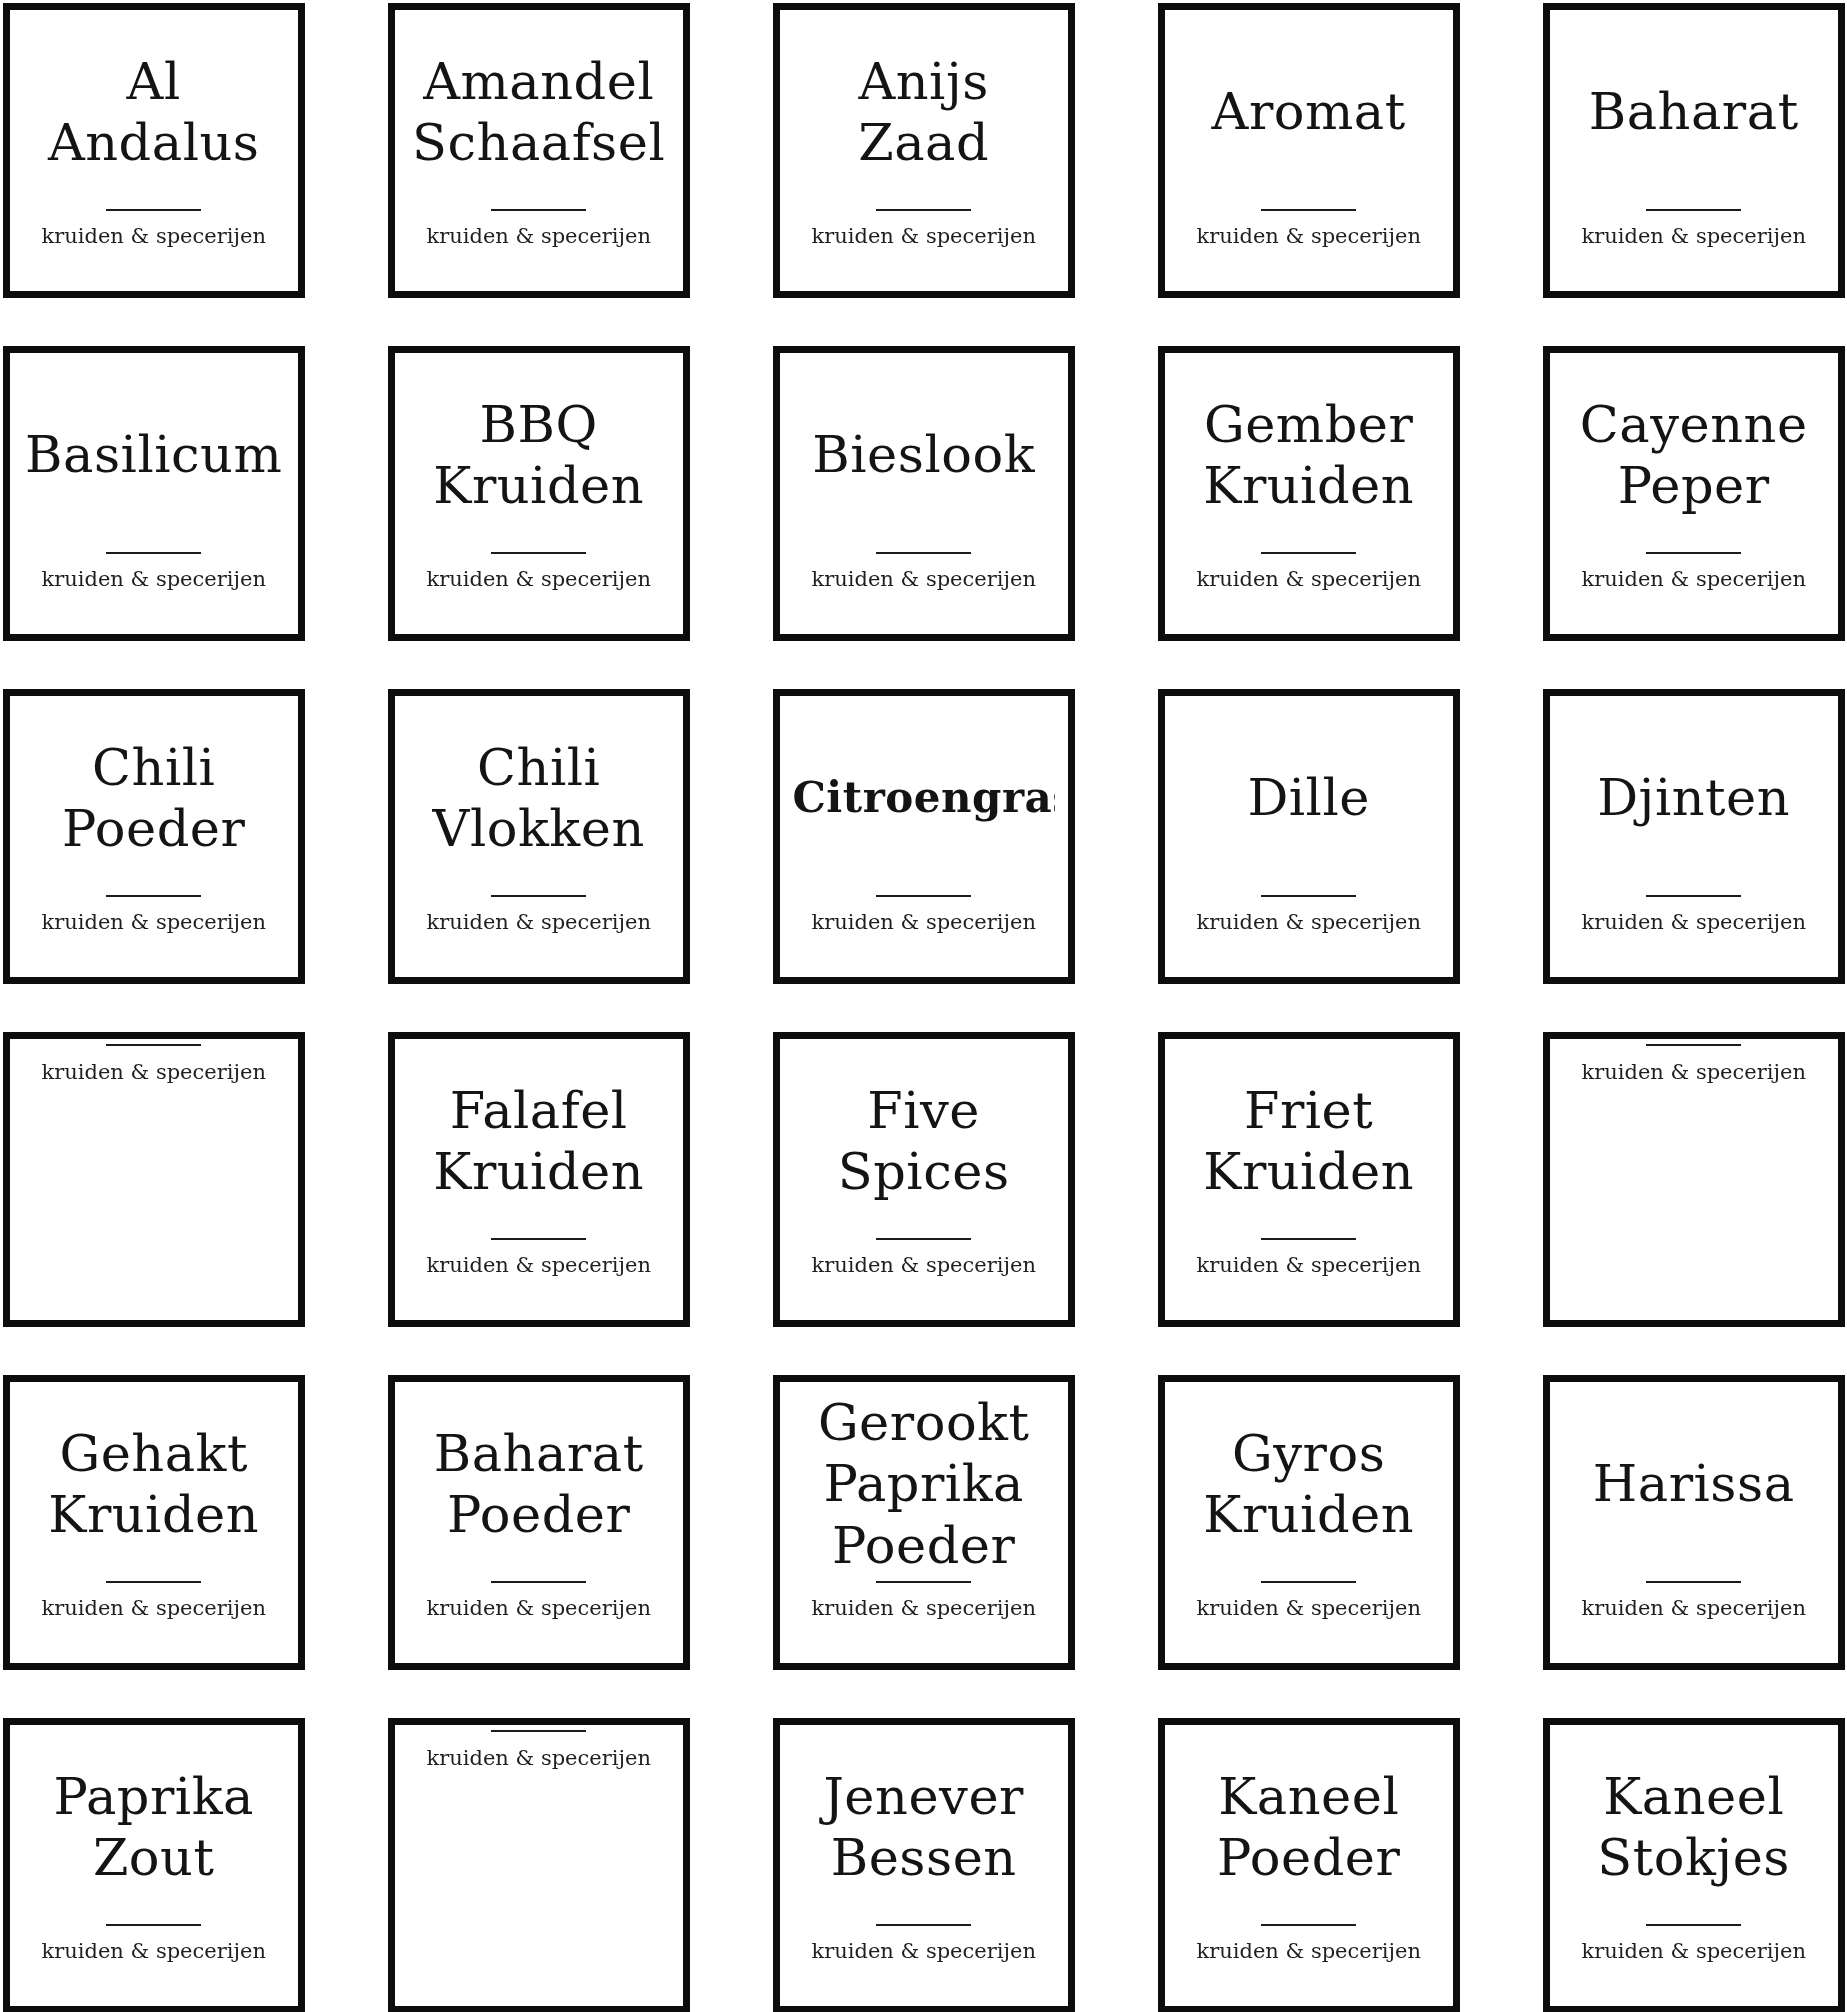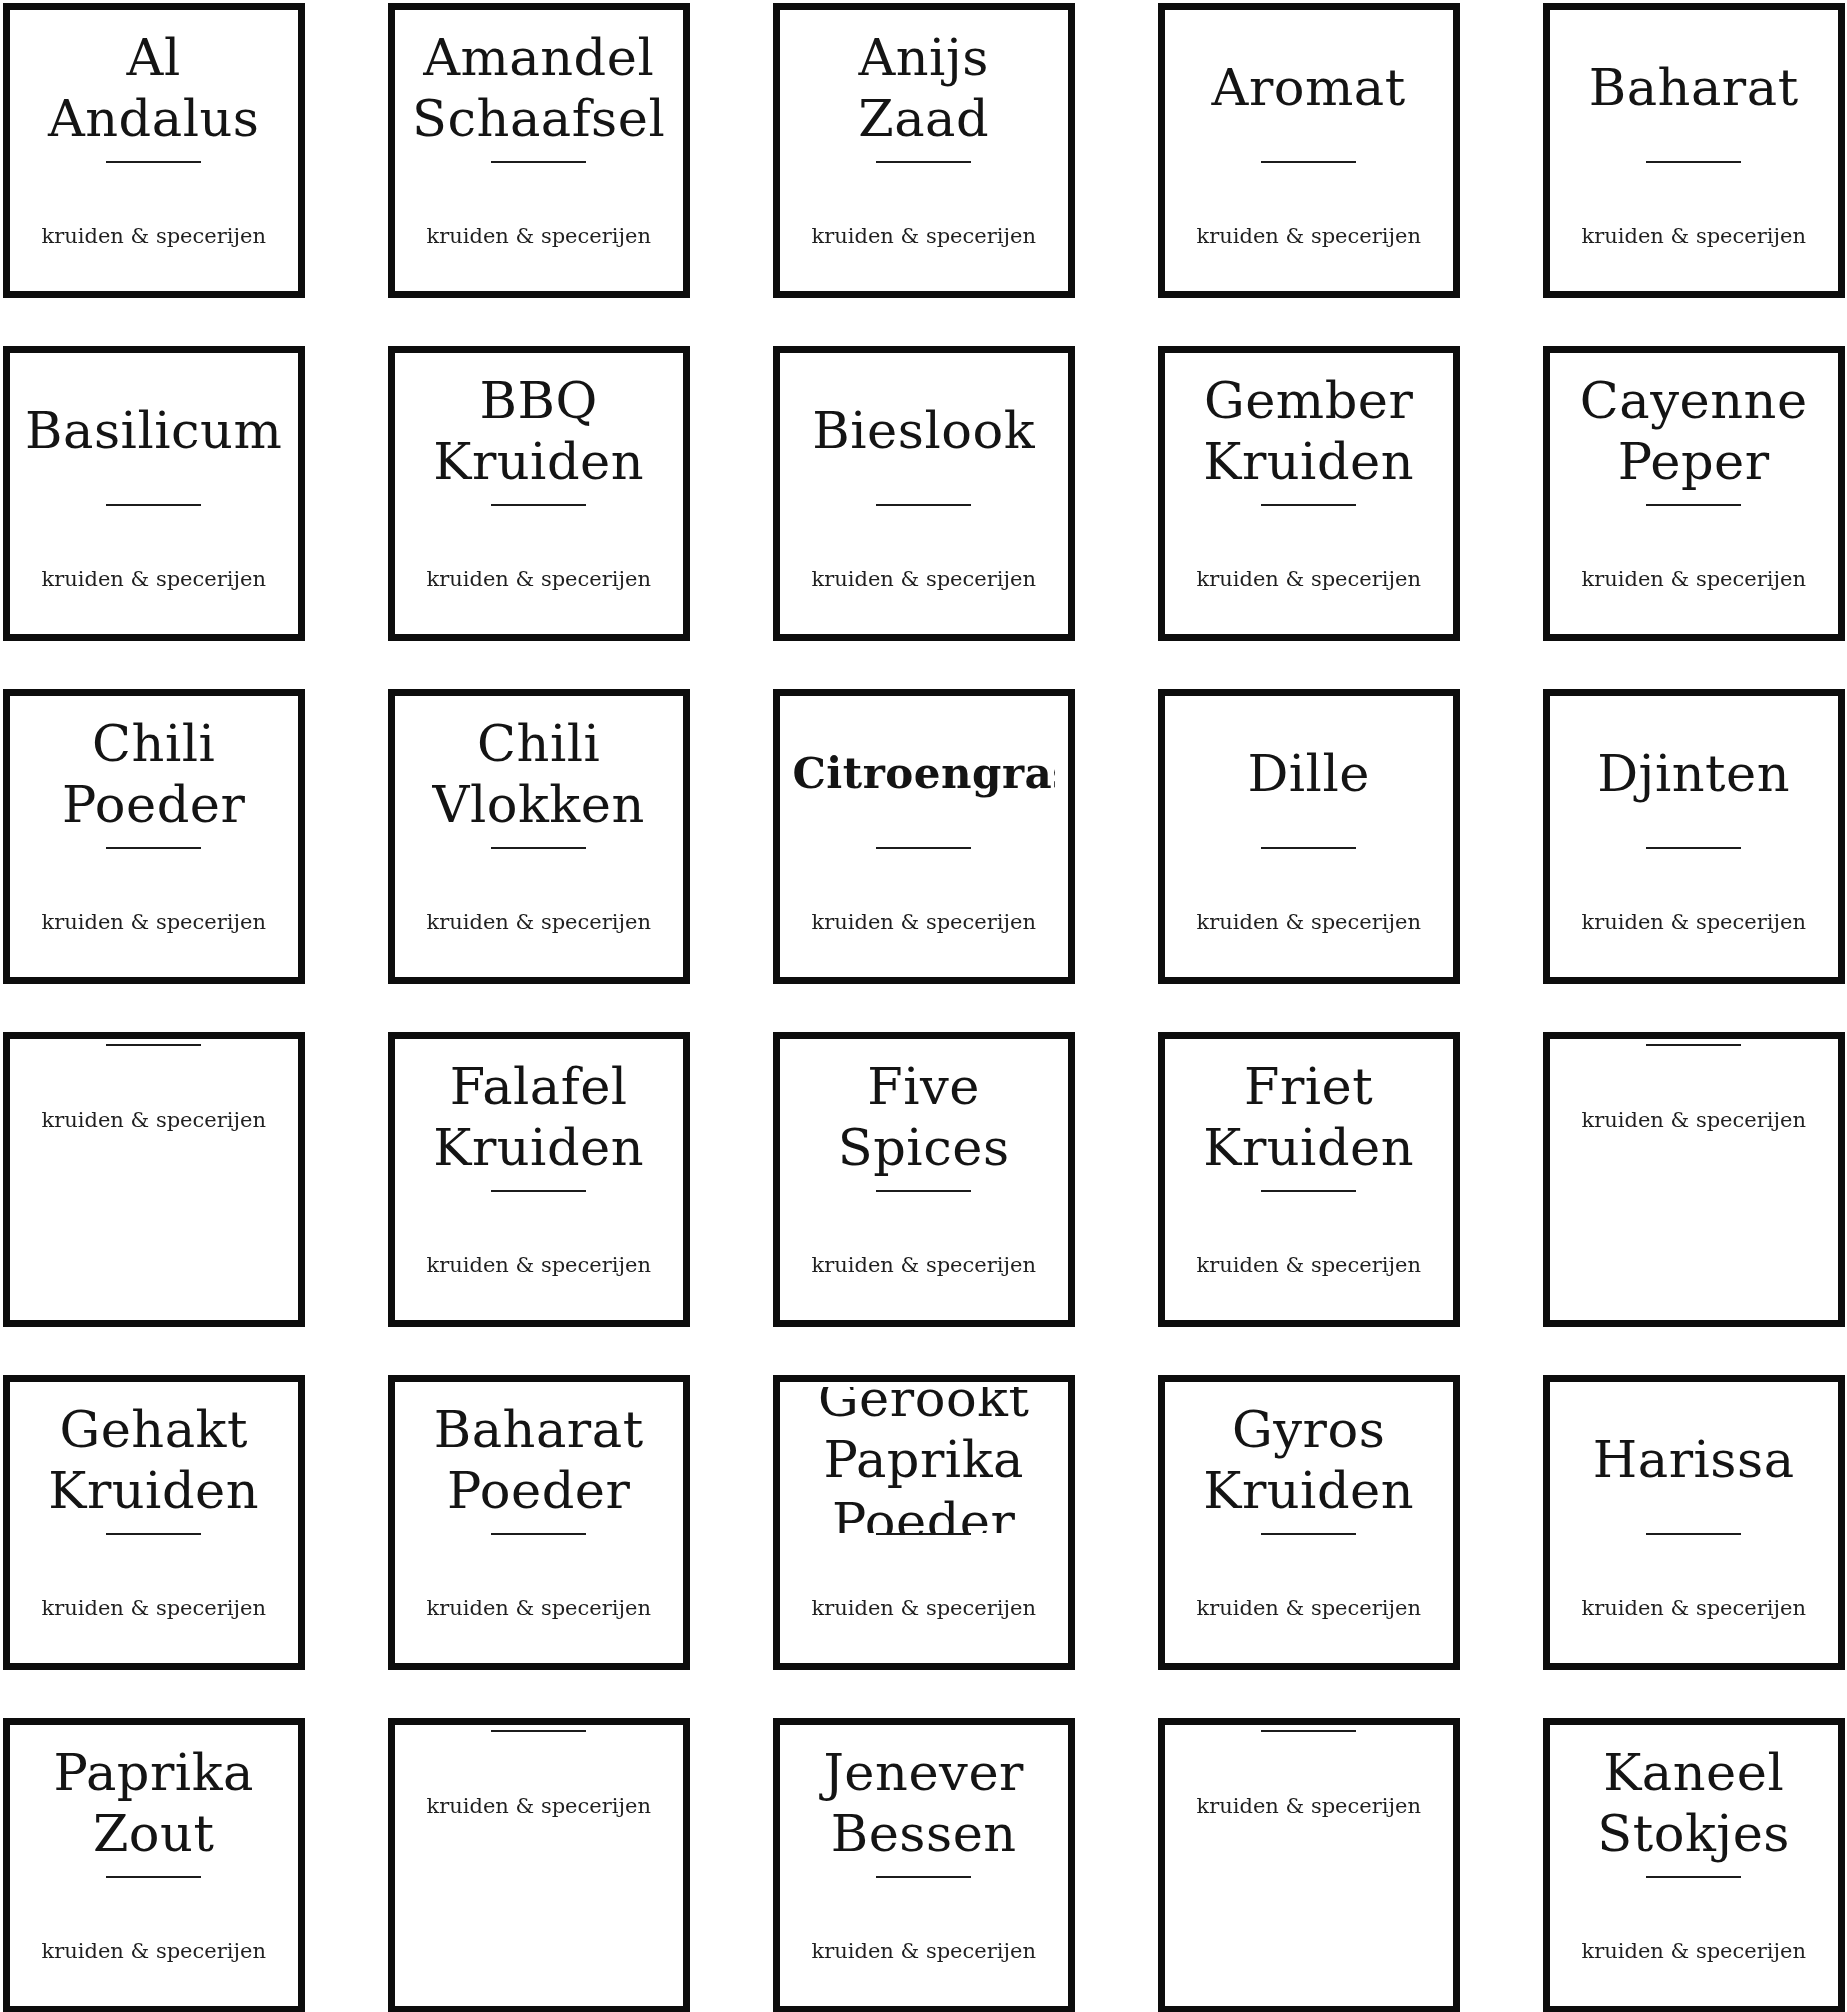--- a/index.html
+++ b/index.html
@@ -54,21 +54,20 @@
     height: 0;
     border-top: 2.7px solid #1c1c1c;
     margin: 0 0 12.7px 0;
   }
   .label-tagline {
     font-size: 21px;
     line-height: 1.3;
     color: #1f1f1f;
     text-align: center;
     white-space: nowrap;
-    margin-top: 48px;
   }
 </style>
 </head>
 <body>
 
 <main class="sheet">
   <section class="spice-label">
     <div class="label-name">
       <span class="name-text">Al Andalus</span>
     </div>
@@ -277,20 +276,23 @@
 
   <section class="spice-label">
     <div class="label-name">
       <span class="name-text">Jenever Bessen</span>
     </div>
     <div class="label-divider"></div>
     <div class="label-tagline">kruiden &amp; specerijen</div>
   </section>
 
   <section class="spice-label">
+    <div class="label-name">
+      <span class="name-text">Kaneel Poeder</span>
+    </div>
     <div class="label-divider"></div>
     <div class="label-tagline">kruiden &amp; specerijen</div>
   </section>
 
   <section class="spice-label">
     <div class="label-name">
       <span class="name-text">Kaneel Stokjes</span>
     </div>
     <div class="label-divider"></div>
     <div class="label-tagline">kruiden &amp; specerijen</div>

